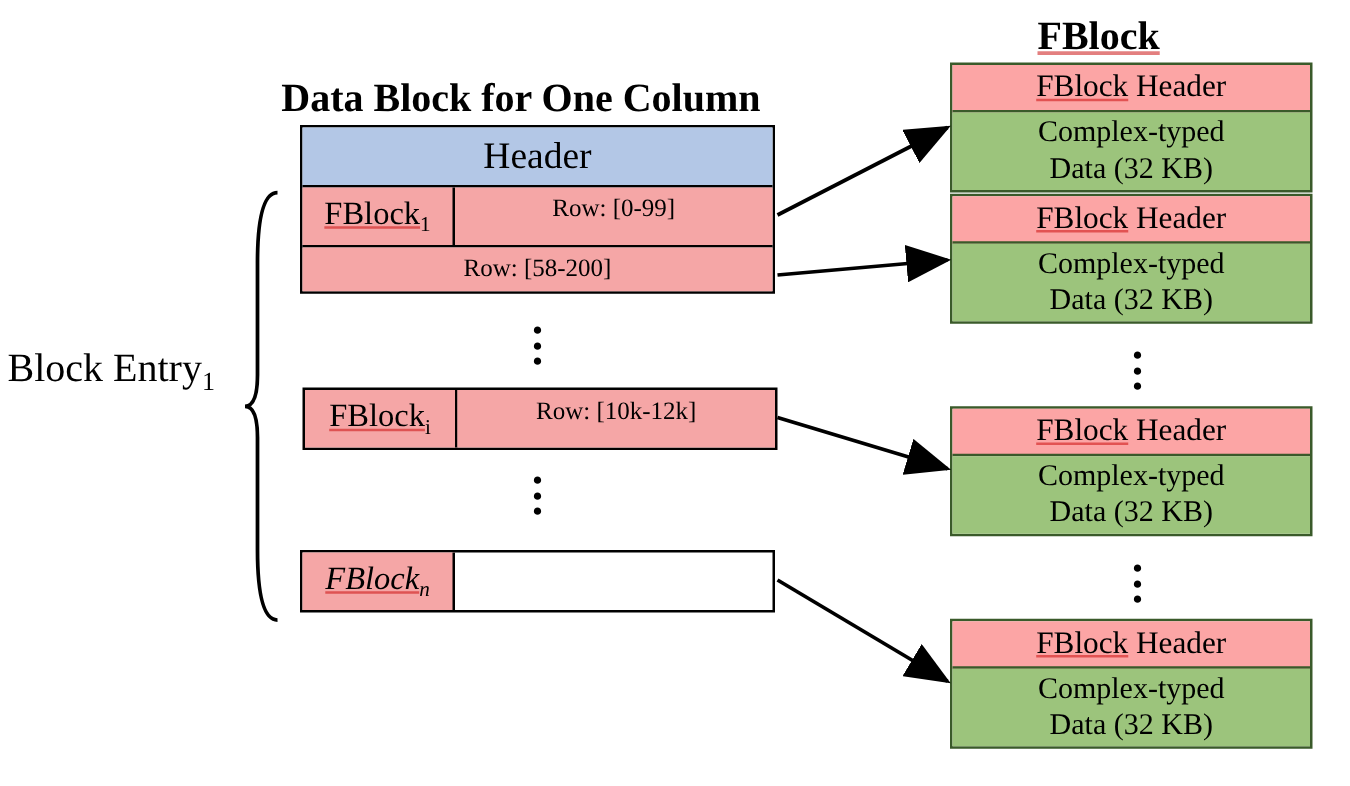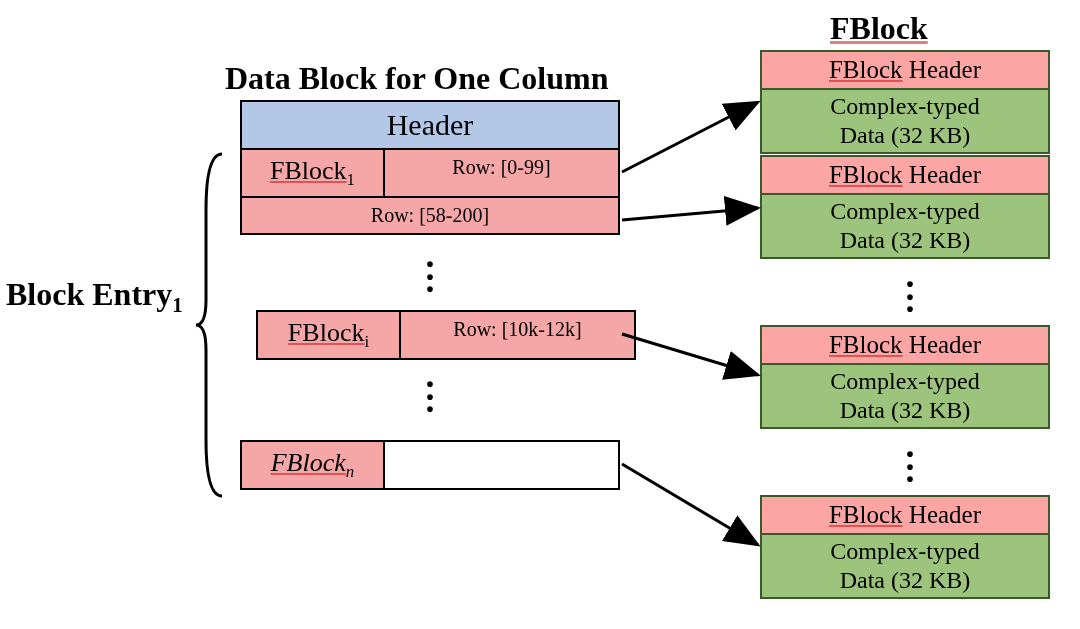--- a/index.html
+++ b/index.html
@@ -20,21 +20,21 @@
     text-decoration: underline;
     text-decoration-color: rgba(200,0,0,0.5);
   }
   .title-datablock {
     position: absolute;
     font-weight: bold;
     font-size: 32px;
   }
   .label-left {
     position: absolute;
-    font-weight: bold;
+    font-weight: normal;
     font-size: 32px;
     text-align: center;
     line-height: 1.2;
   }
   .brace {
     position: absolute;
     font-family: "Times New Roman", serif;
   }
   .table {
     position: absolute;
@@ -50,21 +50,21 @@
     padding: 6px 0;
   }
   .row {
     display: flex;
     border-bottom: 2px solid #000;
   }
   .row:last-child { border-bottom: none; }
   .cell-l {
     background: #f5a6a6;
     border-right: 2px solid #000;
-    width: 143px;
+    width: 122px;
     text-align: center;
     font-size: 26px;
     padding: 6px 4px;
   }
   .cell-r {
     background: #f5a6a6;
     flex: 1;
     text-align: center;
     font-size: 20px;
     padding: 6px 8px;
@@ -129,21 +129,21 @@
     <div class="cell-l"><span class="ul">FBlock</span><sub>1</sub></div>
     <div class="cell-r">Row: [0-99]</div>
   </div>
   <div class="row">
     <div class="cell-r">Row: [58-200]</div>
   </div>
 </div>
 
 <div class="vdots" style="left:415px; top:258px;">·<br>·<br>·</div>
 
-<div class="table" style="left:256px; top:310px; width:380px;">
+<div class="table" style="left:242px; top:310px; width:380px;">
   <div class="row">
     <div class="cell-l"><span class="ul">FBlock</span><sub>i</sub></div>
     <div class="cell-r">Row: [10k-12k]</div>
   </div>
 </div>
 
 <div class="vdots" style="left:415px; top:378px;">·<br>·<br>·</div>
 
 <div class="table" style="left:240px; top:440px; width:380px;font-style:italic;">
   <div class="row">

